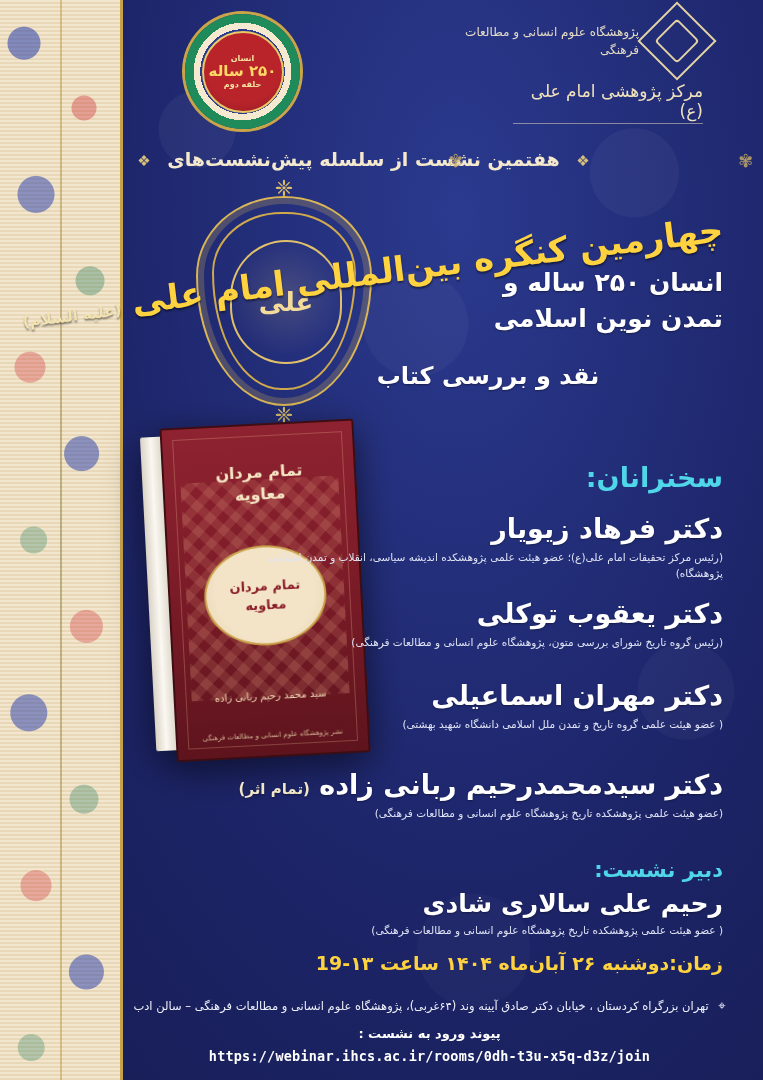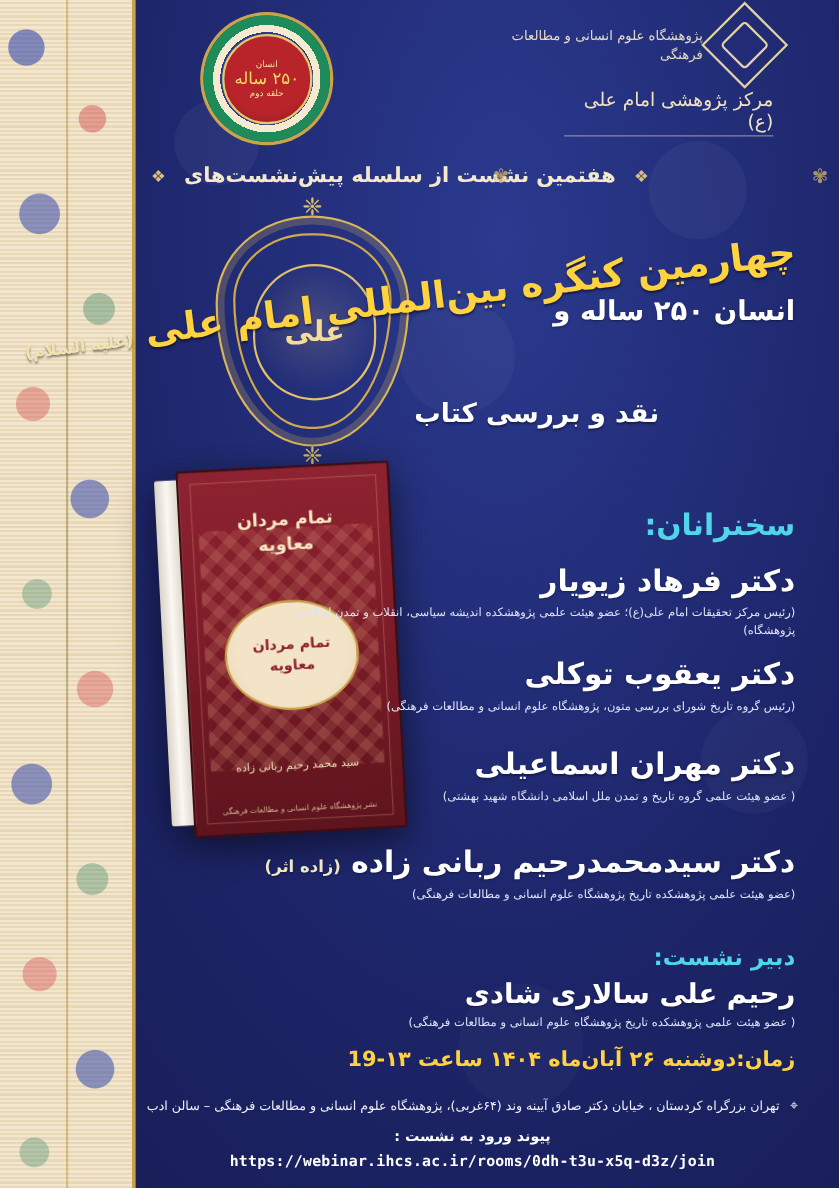--- a/index.html
+++ b/index.html
@@ -70,21 +70,21 @@
     border-radius:50%;
     background:radial-gradient(circle at 50% 50%, #2a3a8d 0 52%, #f5e9cf 52% 60%, #1f8a5a 60% 72%, #b7932f 72% 80%, #f5e9cf 80% 100%);
     box-shadow:0 0 0 3px #c9a448;
     display:flex;align-items:center;justify-content:center;
     overflow:hidden;
   }
   .emblem-core{
     width:78px;height:78px;border-radius:50%;
     background:radial-gradient(circle at 50% 40%, #b9242b 0 62%, #8d1a20 100%);
     color:#ffe9a8;display:flex;flex-direction:column;align-items:center;justify-content:center;
-    font-size:11px;line-height:1.15;font-weight:normal;text-align:center;
+    font-size:11px;line-height:1.15;font-weight:bold;text-align:center;
     border:2px solid #e7c86a;
   }
   .emblem-core .big{font-size:15px;color:#ffd966;letter-spacing:-.5px;}
   .emblem-core .small{font-size:8px;color:#f6e0a0;}
 
   .logo-ihcs{
     position:absolute;top:8px;right:58px;width:250px;height:66px;
     color:#efe4c8;display:flex;align-items:center;justify-content:flex-start;gap:10px;
   }
   .logo-ihcs .mark{
@@ -300,20 +300,21 @@
     <div class="tip bottom">❈</div>
   </div>
 
   <div class="title-wrap">
     <div class="title-main">
       <span>چهارمین کنگره بین‌المللی امام علی</span>
       <span class="as">(علیه السلام)</span>
     </div>
     <div class="title-sub">
       <div>انسان ۲۵۰ ساله و</div>
+      <div>تمدن نوین اسلامی</div>
     </div>
   </div>
 
   <div class="book-review">نقد و بررسی کتاب</div>
 
   <div class="book">
     <div class="pages"></div>
     <div class="cover">
       <div class="pattern"></div>
       <div class="cover-title">تمام مردان<br>معاویه</div>
@@ -338,21 +339,21 @@
   </div>
 
   <div class="spk" style="top:679px">
     <div class="name">دکتر مهران اسماعیلی</div>
     <div class="aff">( عضو هیئت علمی گروه تاریخ و تمدن ملل اسلامی دانشگاه شهید بهشتی)</div>
   </div>
 
   <div class="spk" style="top:768px">
     <div class="name">
       <span>دکتر سیدمحمدرحیم ربانی زاده</span>
-      <span class="tag">(زاده اثر)</span>
+      <span class="tag">(تمام اثر)</span>
     </div>
     <div class="aff">(عضو هیئت علمی پژوهشکده تاریخ پژوهشگاه علوم انسانی و مطالعات فرهنگی)</div>
   </div>
 
   <div class="sec-head" style="top:858px">دبیر نشست:</div>
   <div class="spk moderator" style="top:888px">
     <div class="name">رحیم علی سالاری شادی</div>
     <div class="aff">( عضو هیئت علمی پژوهشکده تاریخ پژوهشگاه علوم انسانی و مطالعات فرهنگی)</div>
   </div>
 

